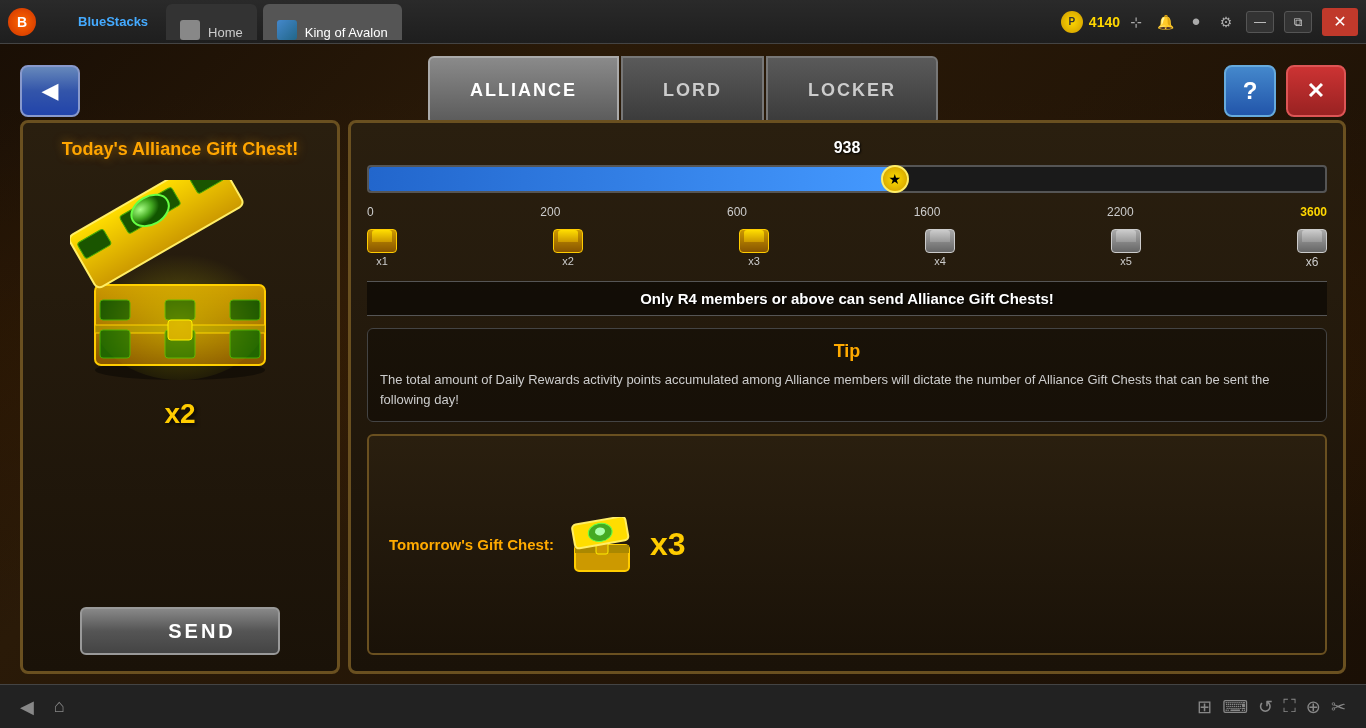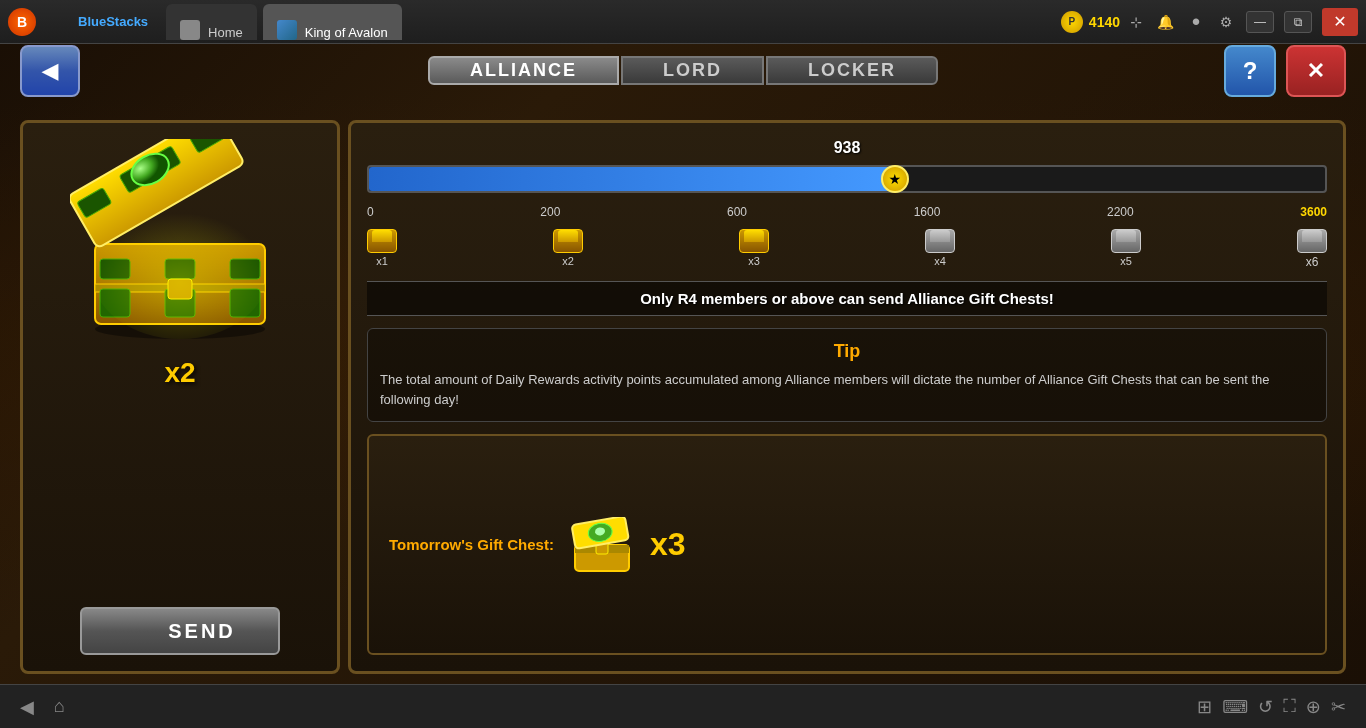--- a/index.html
+++ b/index.html
@@ -120,21 +120,21 @@
       border-radius: 8px;
       display: flex; align-items: center; justify-content: center;
       cursor: pointer;
       color: white; font-size: 22px;
       position: absolute; left: 20px;
     }
     .nav-tabs {
       display: flex; gap: 2px;
     }
     .nav-tab {
-      padding: 2px 40px;
+      padding: 22px 40px;
       background: linear-gradient(180deg, #5a5a5a 0%, #3a3a3a 100%);
       border: 2px solid #777;
       color: #ccc;
       font-size: 18px;
       font-weight: bold;
       cursor: pointer;
       letter-spacing: 2px;
       text-transform: uppercase;
     }
     .nav-tab.active {
@@ -475,20 +475,21 @@
       <span>?</span>
     </div>
     <div class="nav-close-btn">
       <span>✕</span>
     </div>
   </div>
 
   <div class="content-area">
 
     <div class="left-panel">
+      <div class="left-panel-title">Today's Alliance Gift Chest!</div>
 
       <div class="chest-image">
         
         <svg width="220" height="200" viewBox="0 0 220 200">
 
           <ellipse cx="110" cy="190" rx="85" ry="10" fill="rgba(0,0,0,0.4)"></ellipse>
 
           <rect x="25" y="105" width="170" height="80" rx="6" fill="url(#bodyGrad)" stroke="#ffcc00" stroke-width="2"></rect>
 
           <rect x="30" y="120" width="30" height="20" rx="3" fill="#1a5500" stroke="#44aa00" stroke-width="1"></rect>

